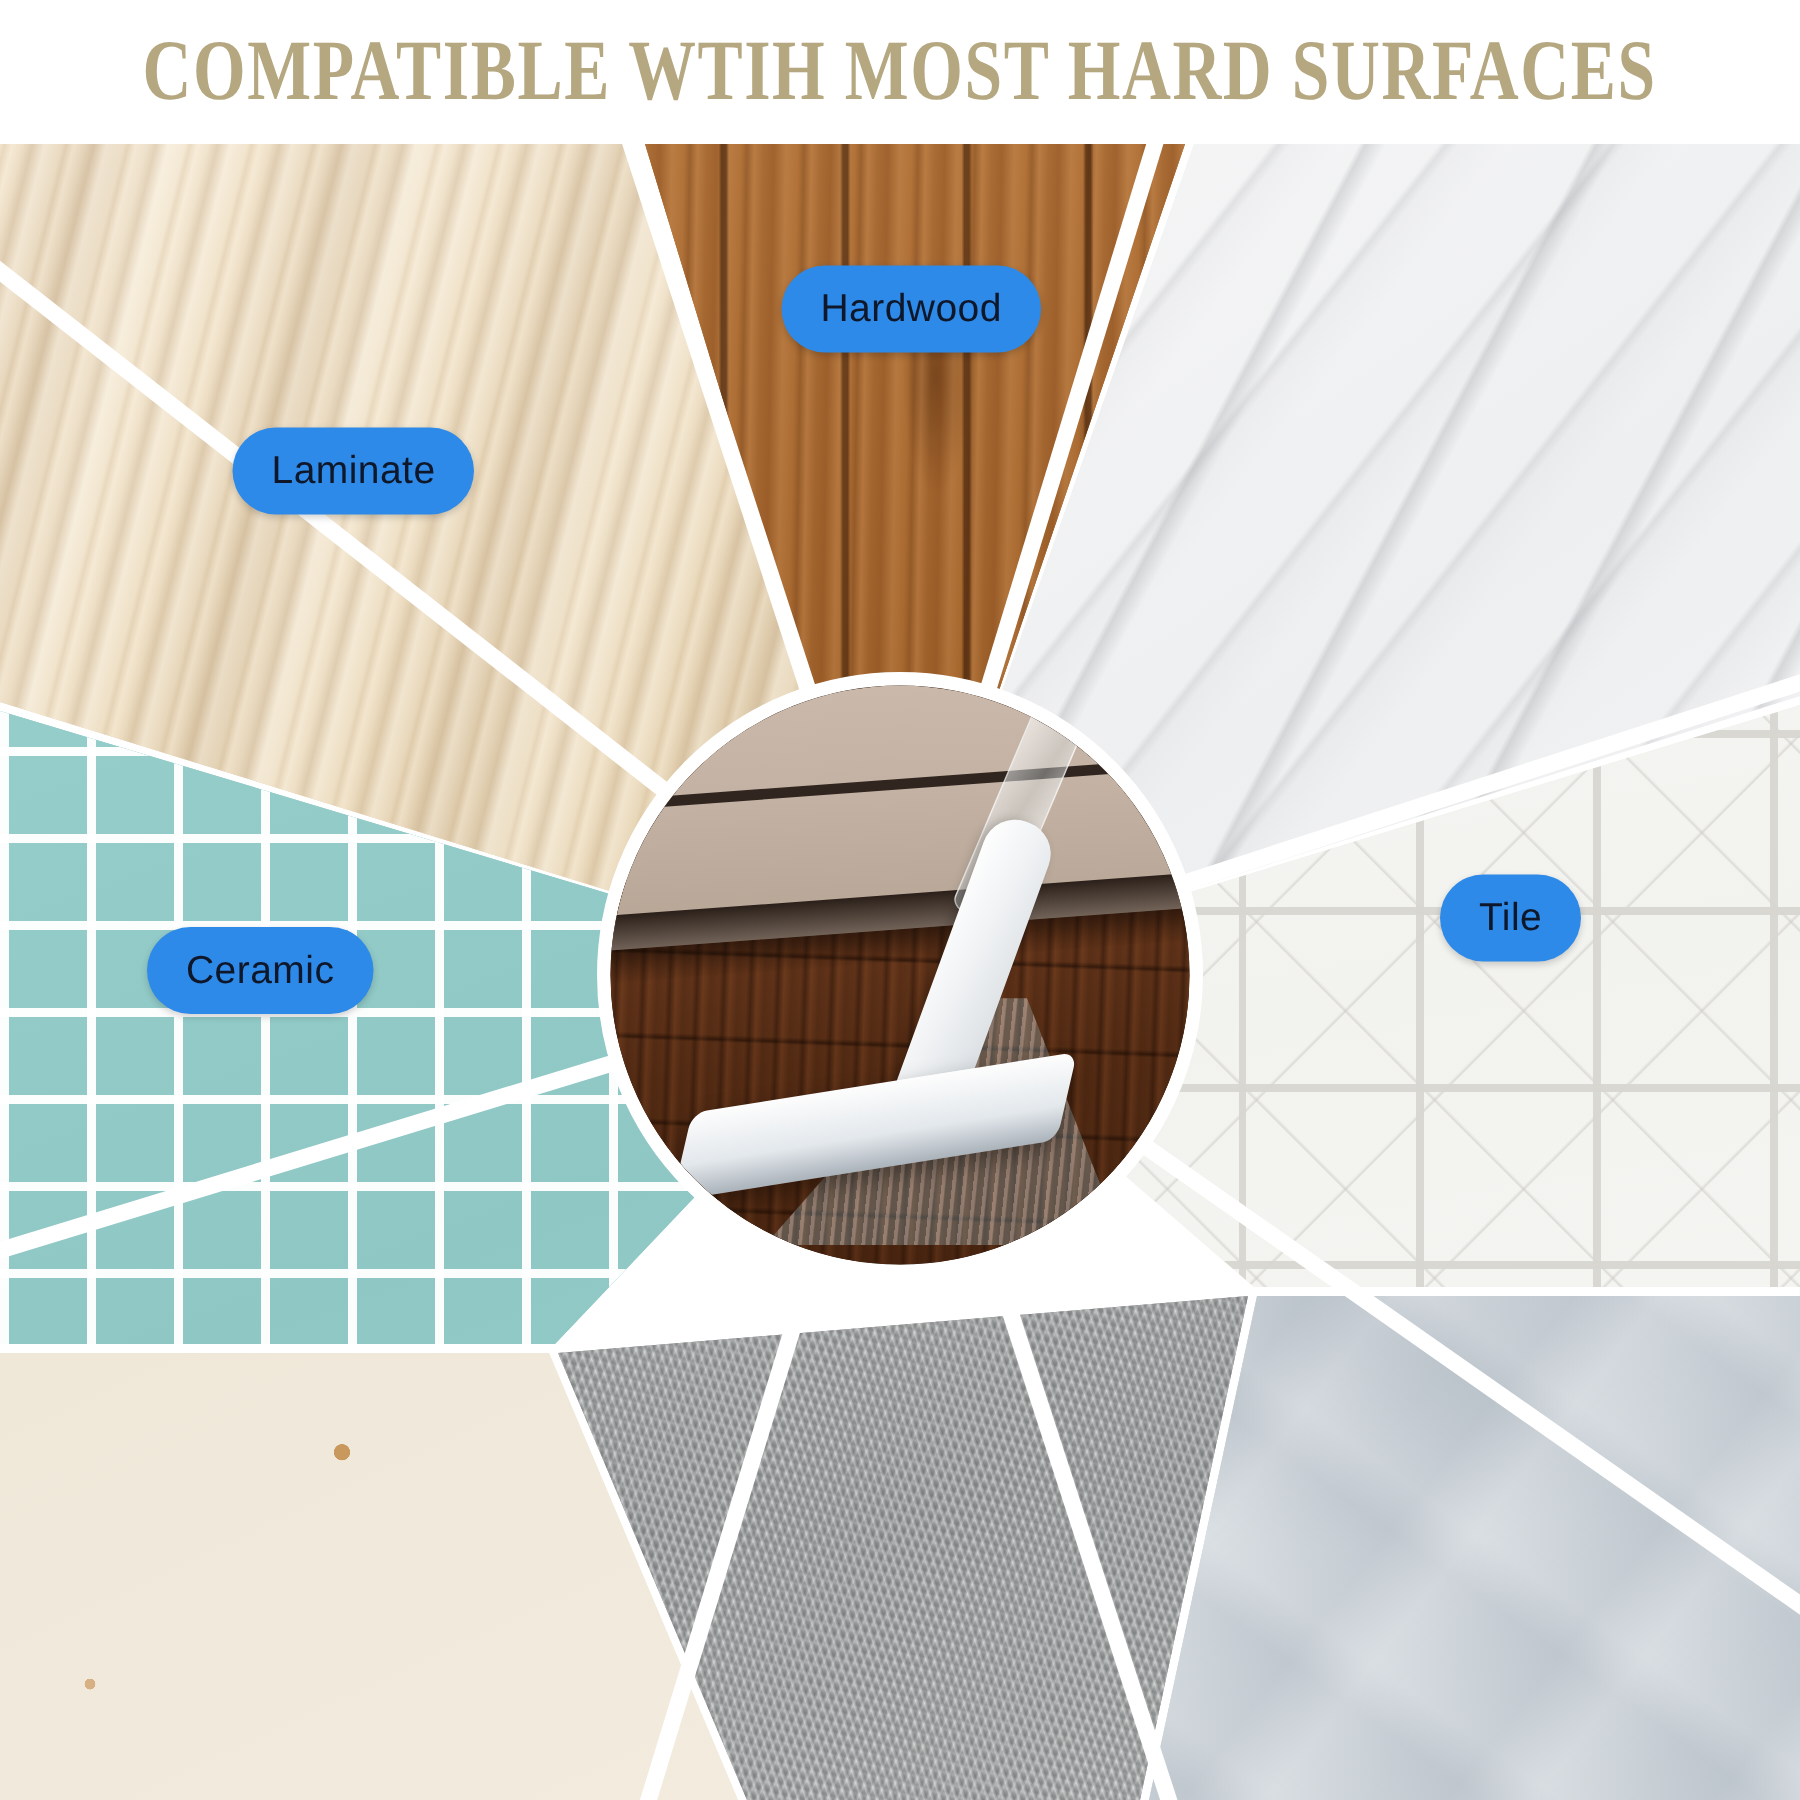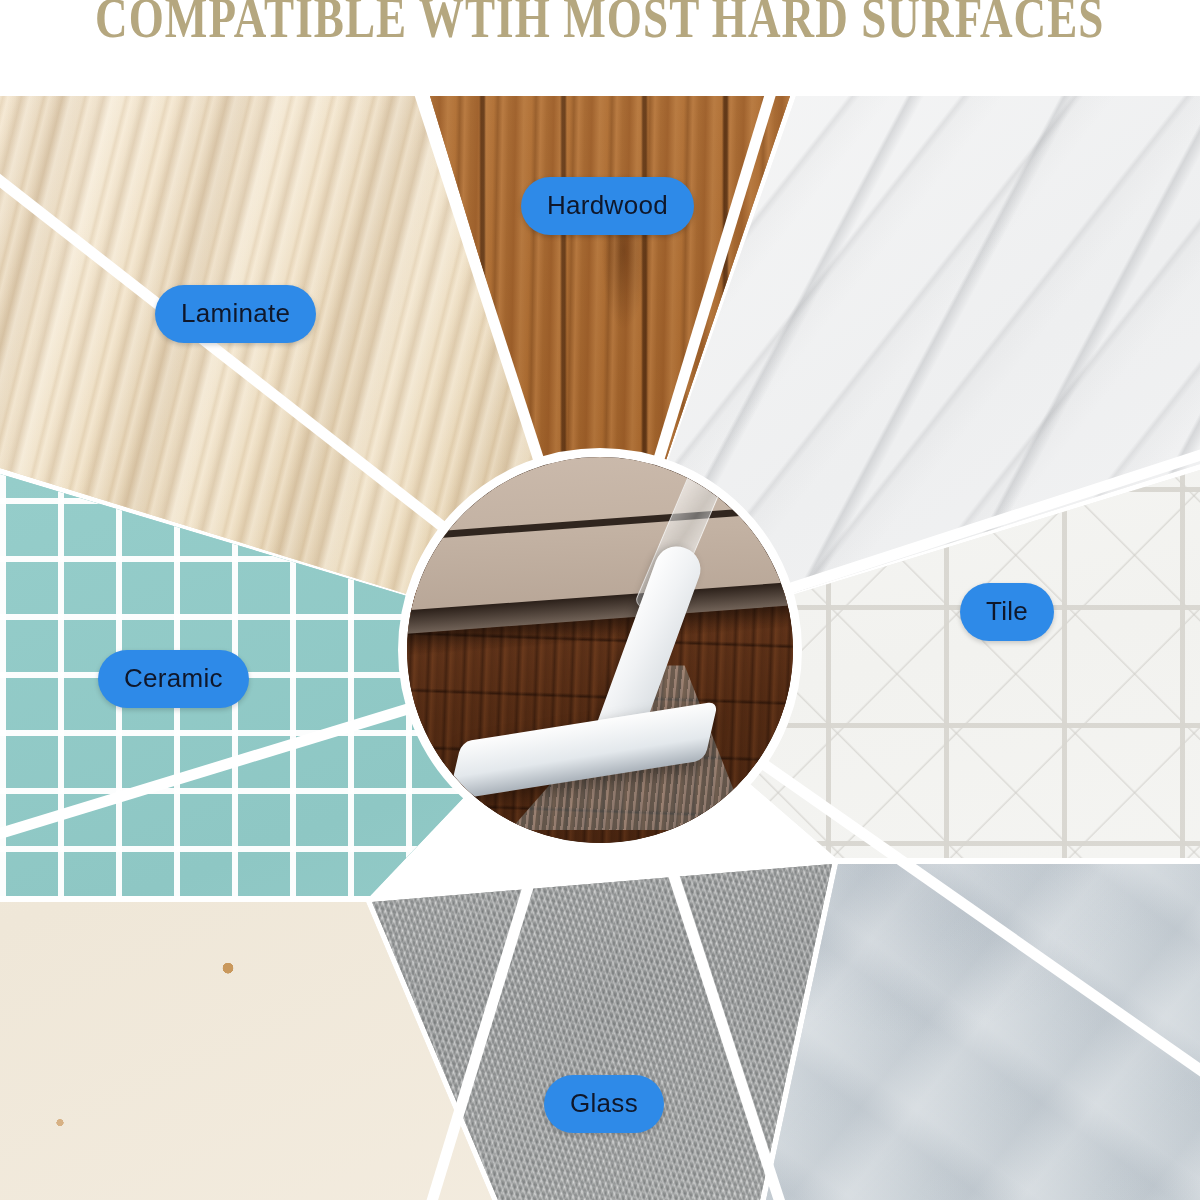--- a/index.html
+++ b/index.html
@@ -22,20 +22,21 @@
 
   
   .header-band {
     position: absolute;
     left: 0; top: 0;
     width: 1200px;
     height: 96px;
     background: #ffffff;
     z-index: 60;
     display: flex;
+    align-items: center;
     justify-content: center;
   }
   .header-title {
     font-family: "Liberation Serif", serif;
     font-weight: 700;
     font-size: 47px;
     letter-spacing: 1.1px;
     color: #b5a77f;
     white-space: nowrap;
     transform: scaleX(0.96) scaleY(1.22);
@@ -446,21 +447,20 @@
       </div>
     </div>
 
   </div>
 
   <div class="pill" style="left: 155px; top: 285px;">Laminate</div>
 
   <div class="pill" style="left: 521px; top: 177px;">Hardwood</div>
 
 
-  <div class="pill" style="left: 98px; top: 650px;">Ceramic</div>
+  <div class="pill" style="left: 98px; top: 618px;">Ceramic</div>
 
   <div class="pill" style="left: 960px; top: 583px;">Tile</div>
 
 
-  <div class="pill" style="left: 544px; top: 1075px;">Glass</div>
 
 
 </div>
 
 </body></html>

